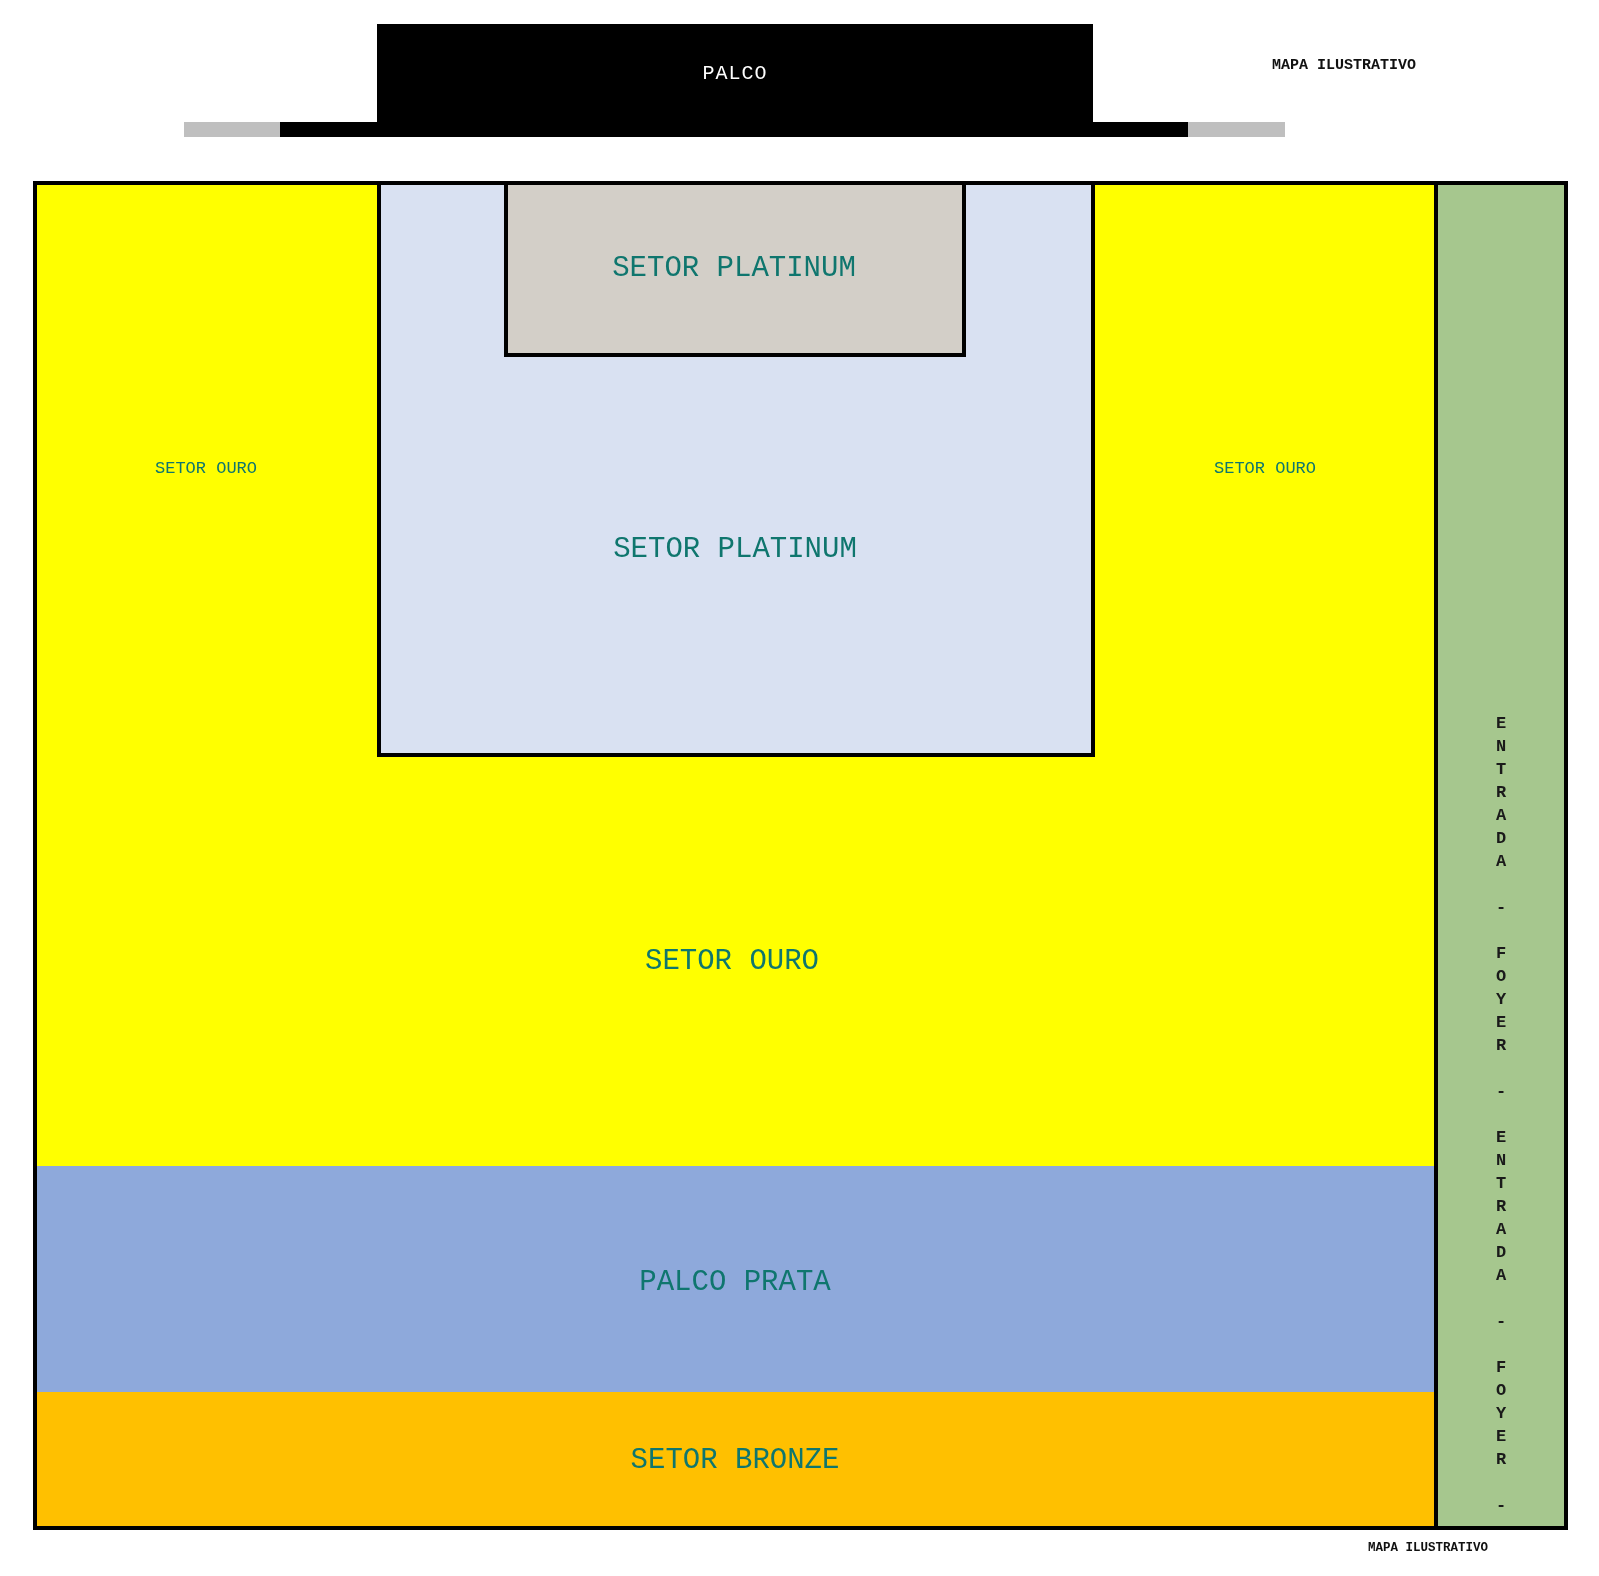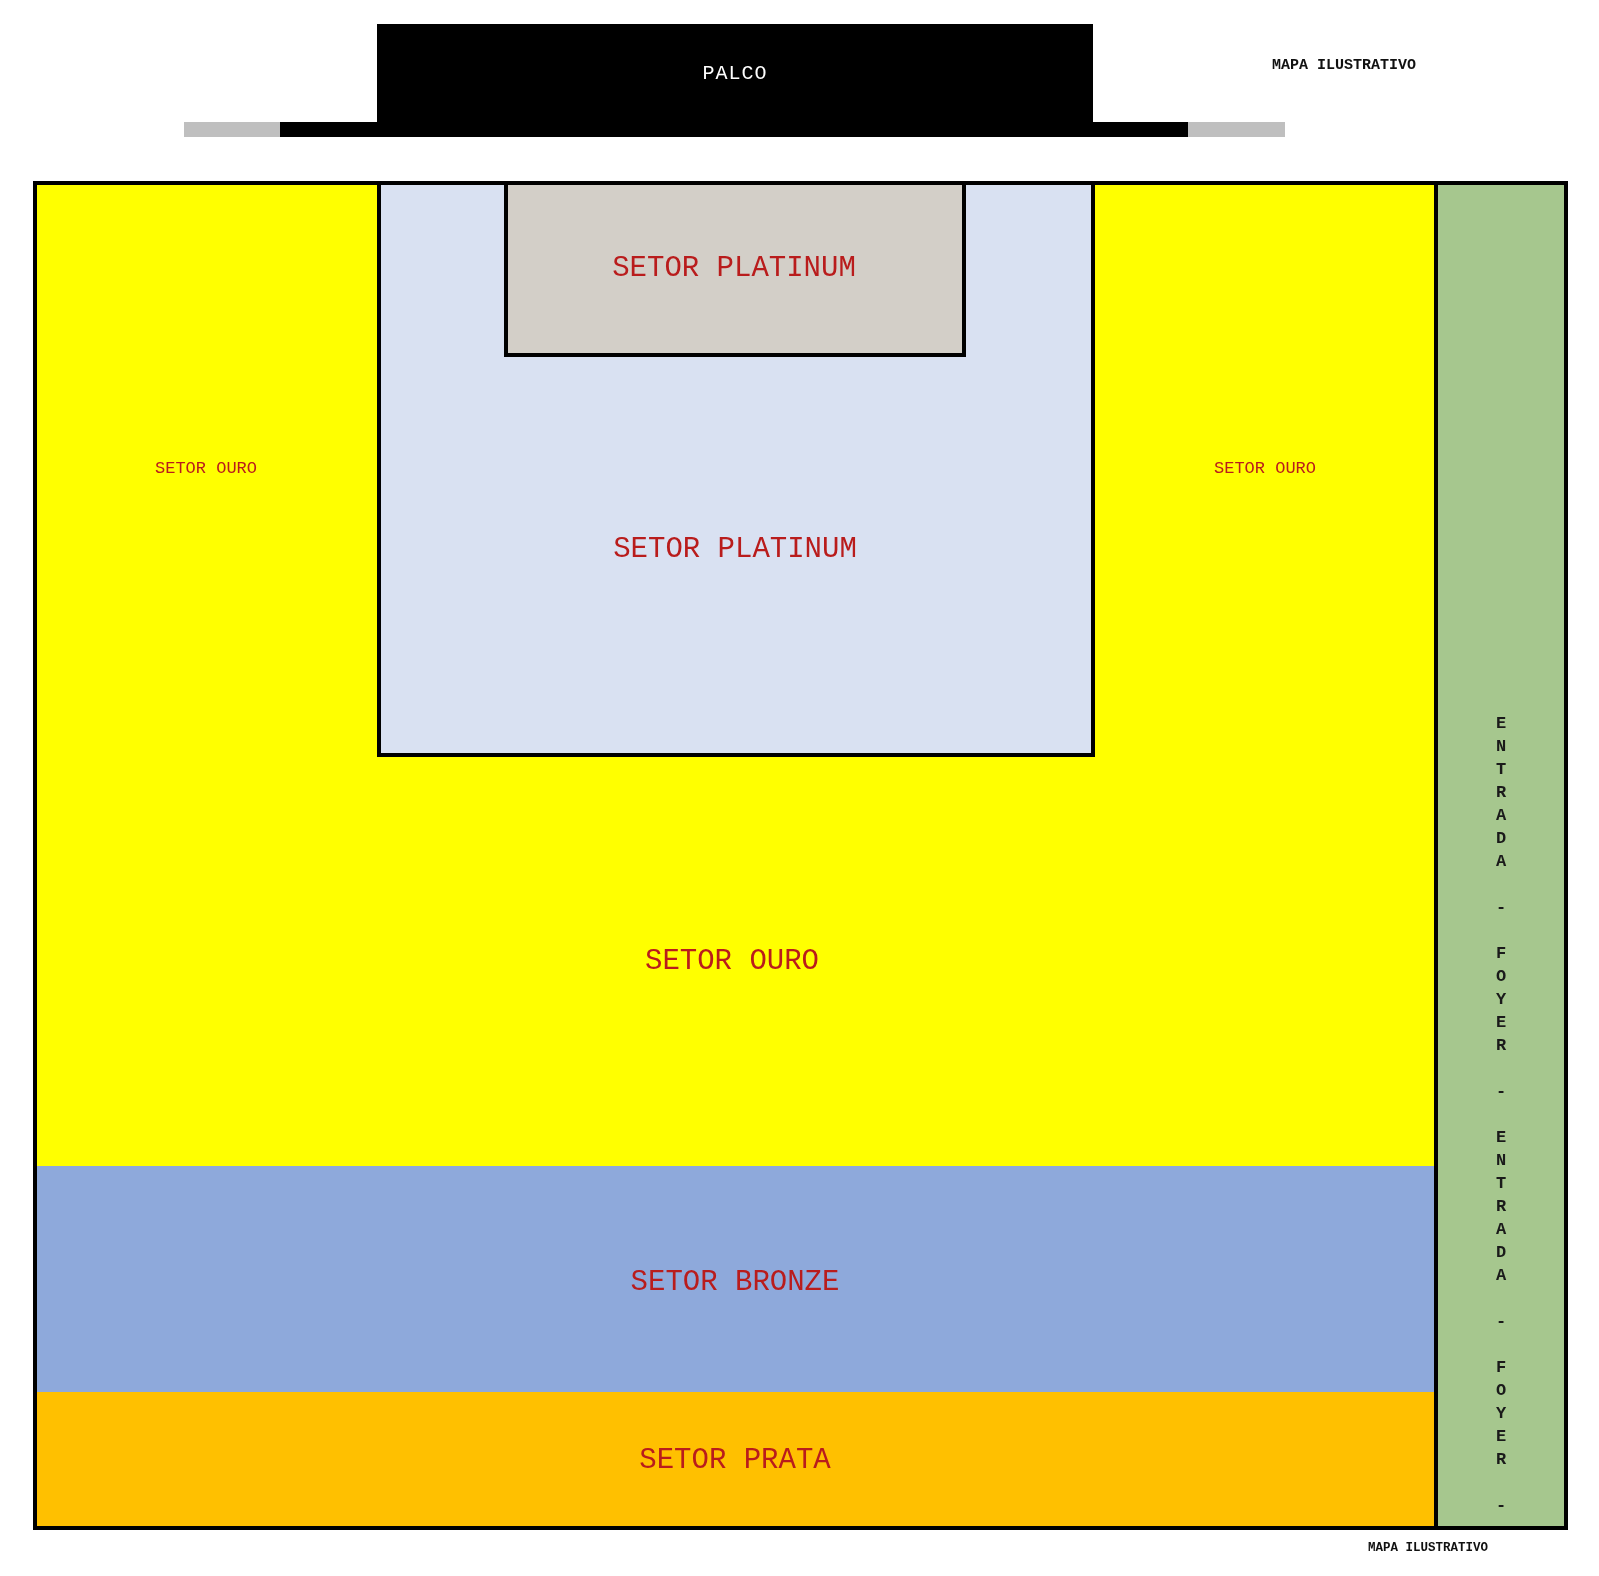--- a/index.html
+++ b/index.html
@@ -65,21 +65,21 @@
     left: 1434px; top: 712px; width: 134px;
     text-align: center; font-weight: bold; font-size: 17px; color: #1a1a1a;
   }
   .entrance-text .vchar { line-height: 23px; height: 23px; }
 
   
   .sector-label {
     transform: translate(-50%, -50%);
     white-space: nowrap;
     font-size: 29px;
-    color: #b91c1c;
+    color: #0f766e;
   }
   .sector-label.small { font-size: 17px; }
   .lbl-platinum { left: 734px;  top: 268px; }
   .lbl-diamante { left: 735px;  top: 549px; }
   .lbl-ouro-left  { left: 206px;  top: 468px; }
   .lbl-ouro-right { left: 1265px; top: 468px; }
   .lbl-ouro-main  { left: 732px;  top: 961px; }
   .lbl-prata      { left: 735px;  top: 1282px; }
   .lbl-bronze     { left: 735px;  top: 1460px; }
 </style>
@@ -144,16 +144,16 @@
       <div class="vchar">R</div>
       <div class="vchar">&nbsp;</div>
       <div class="vchar">-</div>
     </div>
 
   <div class="abs sector-label lbl-platinum">SETOR PLATINUM</div>
   <div class="abs sector-label lbl-diamante">SETOR PLATINUM</div>
   <div class="abs sector-label small lbl-ouro-left">SETOR OURO</div>
   <div class="abs sector-label small lbl-ouro-right">SETOR OURO</div>
   <div class="abs sector-label lbl-ouro-main">SETOR OURO</div>
-  <div class="abs sector-label lbl-prata">SETOR BRONZE</div>
-  <div class="abs sector-label lbl-bronze">SETOR PRATA</div>
+  <div class="abs sector-label lbl-prata">PALCO PRATA</div>
+  <div class="abs sector-label lbl-bronze">SETOR BRONZE</div>
 
 </div>
 
 </body></html>

